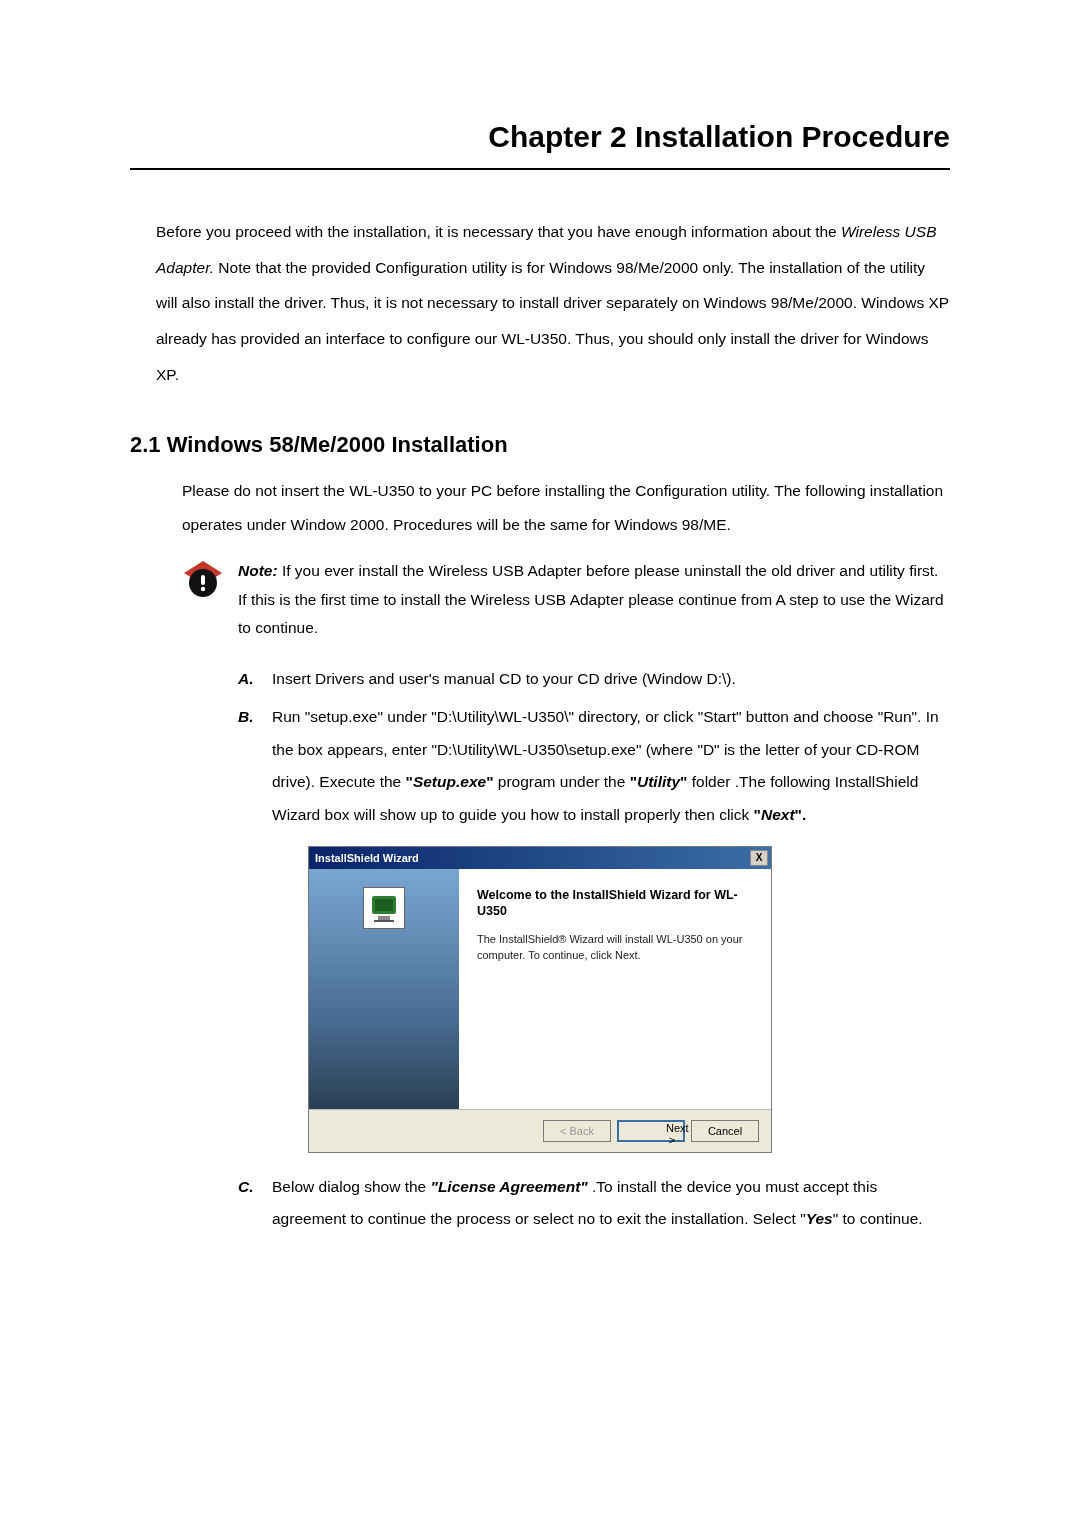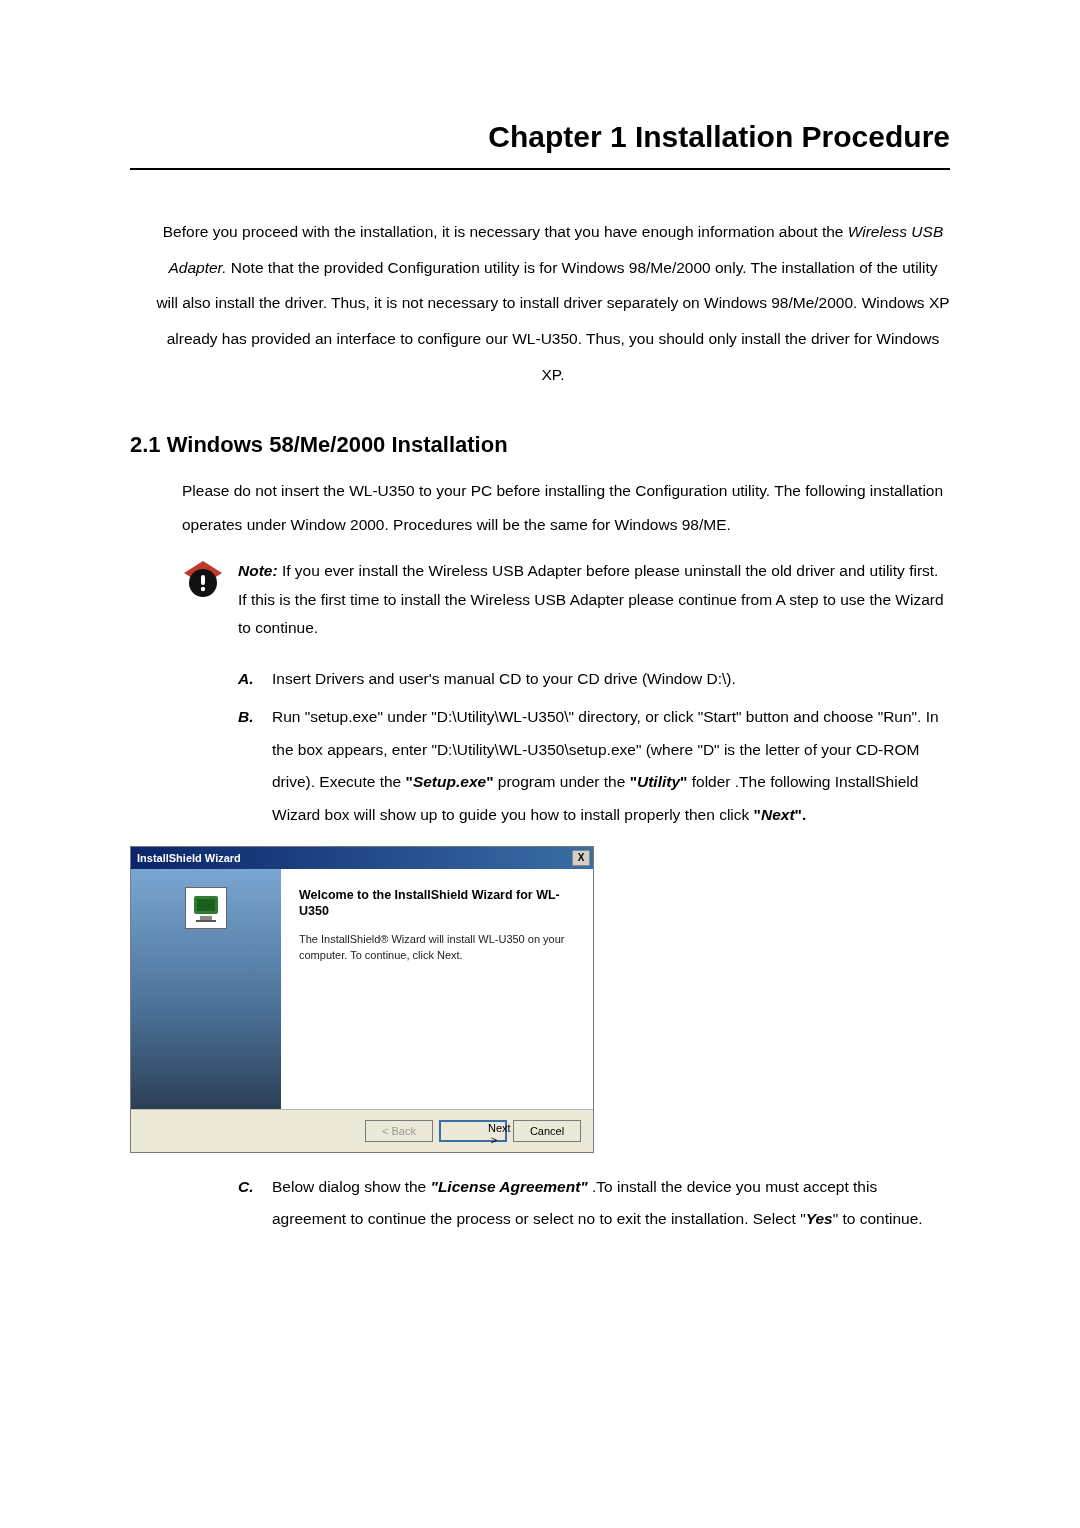--- a/index.html
+++ b/index.html
@@ -25,21 +25,20 @@
     text-align: right;
     padding-bottom: 14px;
     border-bottom: 2px solid #000;
     margin-bottom: 44px;
   }
   .intro {
     font-size: 15.5px;
     line-height: 2.3;
     margin-left: 26px;
     margin-bottom: 40px;
-    text-align: center;
   }
   .italic { font-style: italic; }
   .section-title {
     font-size: 22px;
     font-weight: bold;
     margin-top: 30px;
     margin-bottom: 16px;
   }
   .section-intro {
     font-size: 15.5px;
@@ -79,21 +78,21 @@
     font-weight: bold;
     font-style: italic;
     width: 34px;
     flex-shrink: 0;
   }
   .step-body { flex: 1; }
   .step-body .bolditalic { font-weight: bold; font-style: italic; }
   .step-body .bold { font-weight: bold; }
   .wizard-wrap {
     display: flex;
-    justify-content: flex-start;
+    justify-content: center;
     margin: 14px 0 18px 0;
   }
   .wizard {
     width: 462px;
     background: #ece9d8;
     border: 1px solid #7a7a7a;
     font-family: Tahoma, Arial, sans-serif;
     font-size: 11px;
   }
   .wizard-titlebar {
@@ -184,21 +183,21 @@
     border: 1px solid #3a6ea5;
     box-shadow: 0 0 0 1px #3a6ea5 inset;
     padding-left: 48px;
   }
 </style>
 </head>
 <body>
 
 <div class="page">
 
-  <div class="chapter-title">Chapter 1 Installation Procedure</div>
+  <div class="chapter-title">Chapter 2 Installation Procedure</div>
 
   <div class="intro">
     <span>Before you proceed with the installation, it is necessary that you have enough information about the </span><span class="italic">Wireless USB Adapter.</span><span>  Note that the provided Configuration utility is for Windows 98/Me/2000 only. The installation of the utility will also install the driver.  Thus, it is not necessary to install driver separately on Windows 98/Me/2000. Windows XP already has provided an interface to configure our WL-U350.  Thus, you should only install the driver for Windows XP.</span>
   </div>
 
   <div class="section-title">2.1 Windows 58/Me/2000 Installation</div>
 
   <div class="section-intro">Please do not insert the WL-U350 to your PC before installing the Configuration utility.  The following installation operates under Window 2000.  Procedures will be the same for Windows 98/ME.</div>
 
   <div class="note-row">

